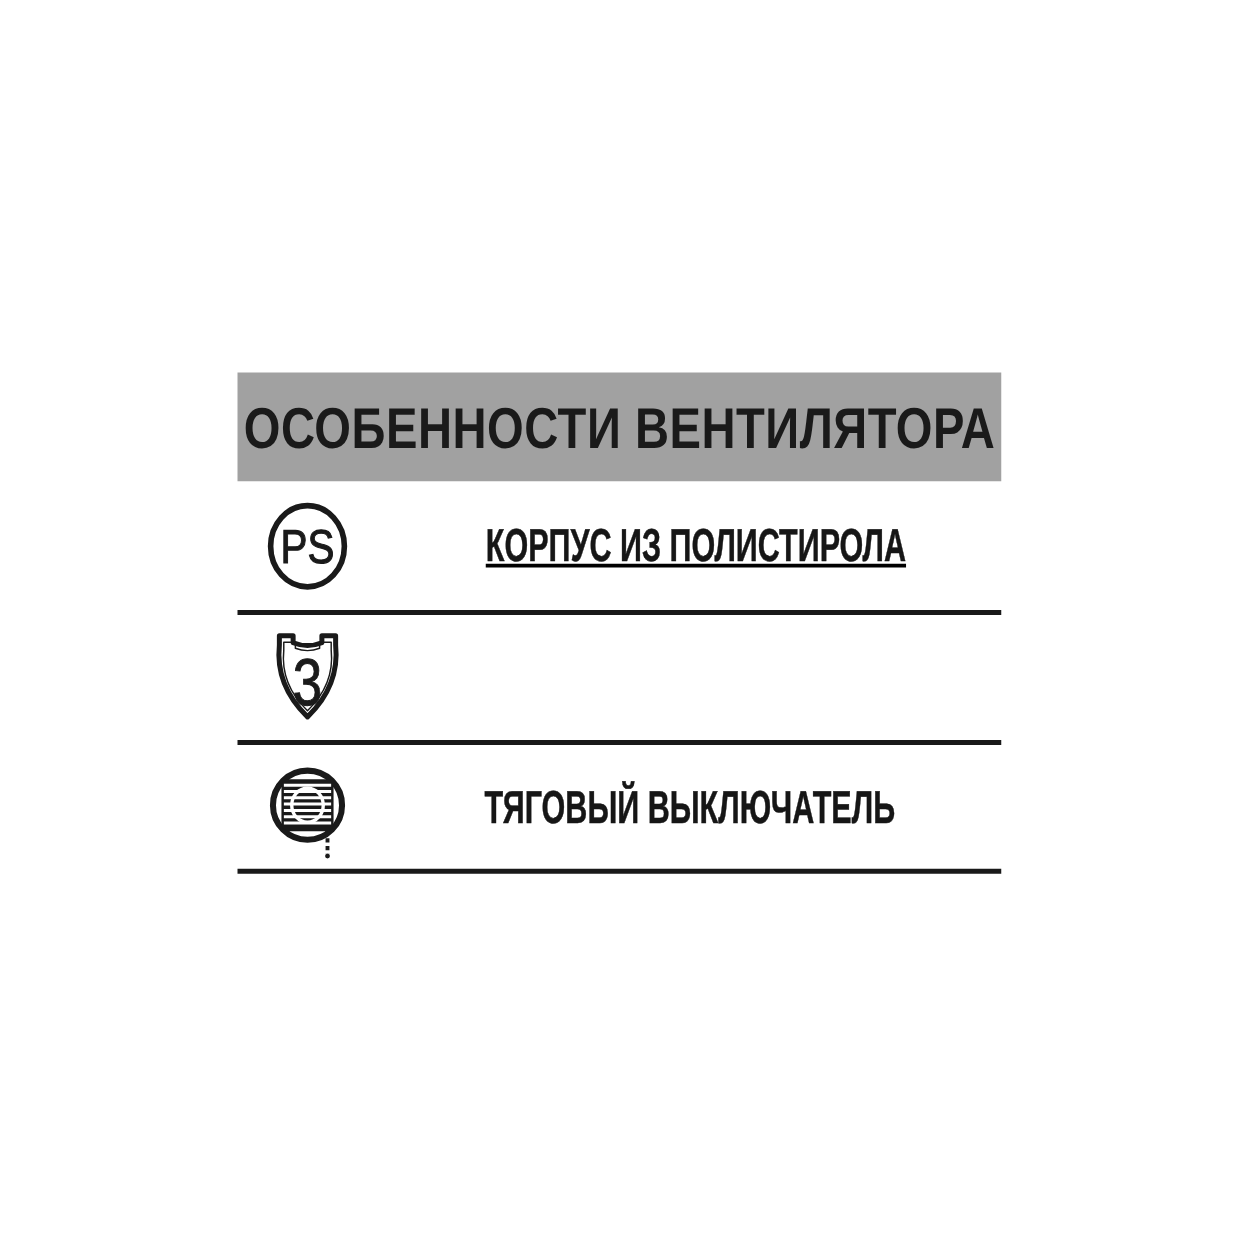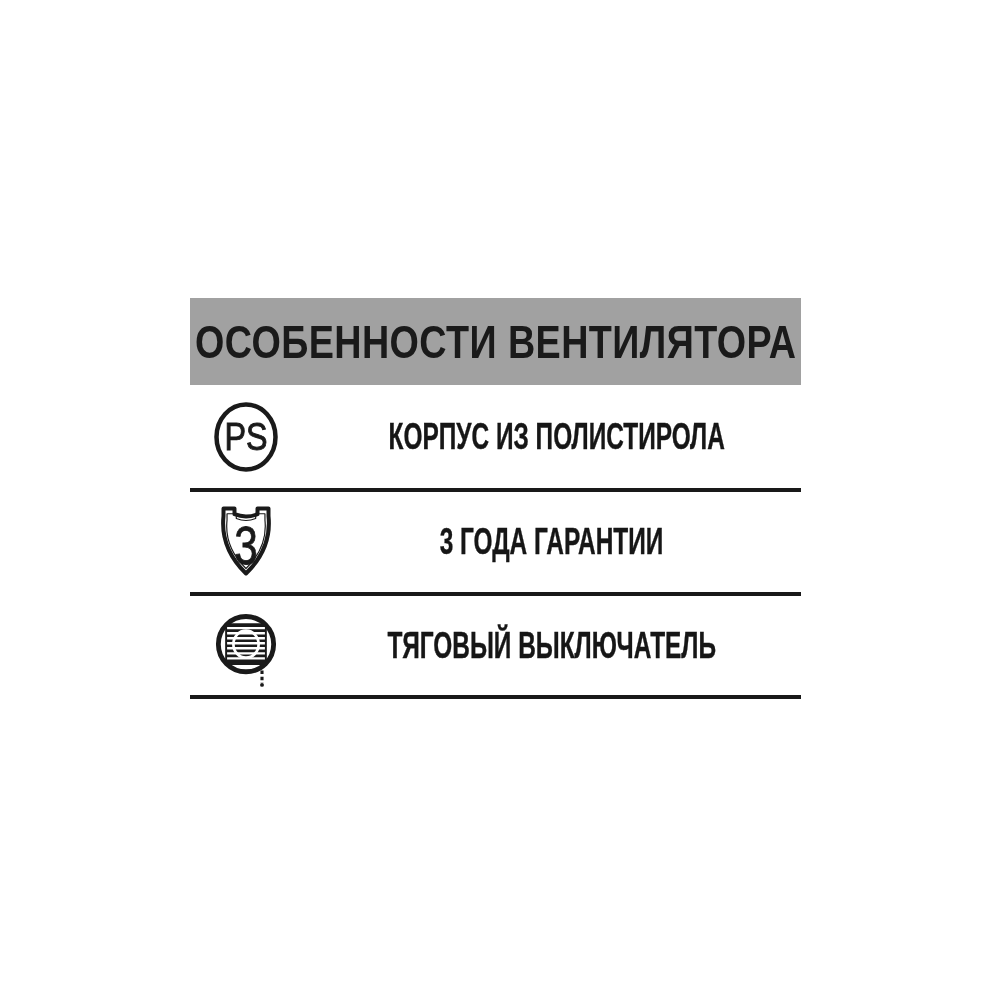--- a/index.html
+++ b/index.html
@@ -16,21 +16,21 @@
     font-size:46px; font-weight:700; color:#1a1a1a;
     white-space:nowrap; transform:scaleX(0.82); transform-origin:center;
     letter-spacing:0.5px;
   }
 
   .feature-row {
     display:flex; align-items:center;
     border-bottom:4px solid #191919;
     box-sizing:content-box;
   }
-  .feature-row.r1 { height:103px; }
+  .feature-row.r1 { height:103px;text-decoration:underline; }
   .feature-row.r2 { height:100px; }
   .feature-row.r3 { height:99px; }
 
   .icon-cell {
     width:112px; flex:0 0 112px;
     display:flex; align-items:center; justify-content:center;
   }
   .text-cell { flex:1; display:flex; align-items:flex-end; justify-content:center; }
   .feature-label {
     font-size:37px; font-weight:700; color:#161616;
@@ -64,23 +64,20 @@
     </div>
 
     <div class="feature-row r2">
       <div class="icon-cell">
         <svg width="60" height="74" viewBox="0 0 60 74">
           <path d="M 7.5 3.5 L 18.5 3.5 L 18.5 9.2 C 25.5 12 34.5 12 41.5 9.2 L 41.5 3.5 L 52.5 3.5 L 52.5 11 C 54.8 33 47 52 30 68.5 C 13 52 5.2 33 7.5 11 Z" fill="#ffffff" stroke="#1a1a1a" stroke-width="4" stroke-linejoin="round"></path>
           <path d="M 7.5 3.5 L 18.5 3.5 L 18.5 9.2 C 25.5 12 34.5 12 41.5 9.2 L 41.5 3.5 L 52.5 3.5 L 52.5 11 C 54.8 33 47 52 30 68.5 C 13 52 5.2 33 7.5 11 Z" fill="none" stroke="#1a1a1a" stroke-width="1.4" stroke-linejoin="round" transform="translate(4.7 5.8) scale(0.843)"></path>
           <text transform="translate(30 59) scale(0.8 1)" x="0" y="0" text-anchor="middle" font-family="Liberation Sans, sans-serif" font-size="53" font-weight="400" fill="#1a1a1a" stroke="#1a1a1a" stroke-width="0.8">3</text>
         </svg>
       </div>
-      <div class="text-cell">
-        <div class="feature-label">3 ГОДА ГАРАНТИИ</div>
-      </div>
     </div>
 
     <div class="feature-row r3">
       <div class="icon-cell">
         <svg class="fan-svg" width="64" height="82" viewBox="0 0 66 84">
           <circle cx="33" cy="37" r="28.5" fill="#ffffff" stroke="#1a1a1a" stroke-width="5"></circle>
           <rect x="11.5" y="15.5" width="43" height="43" rx="6" fill="#1a1a1a"></rect>
           <g stroke="#ffffff" stroke-width="2.5">
             <line x1="13.5" y1="20.5" x2="52.5" y2="20.5"></line>
             <line x1="13.5" y1="25.7" x2="52.5" y2="25.7"></line>

